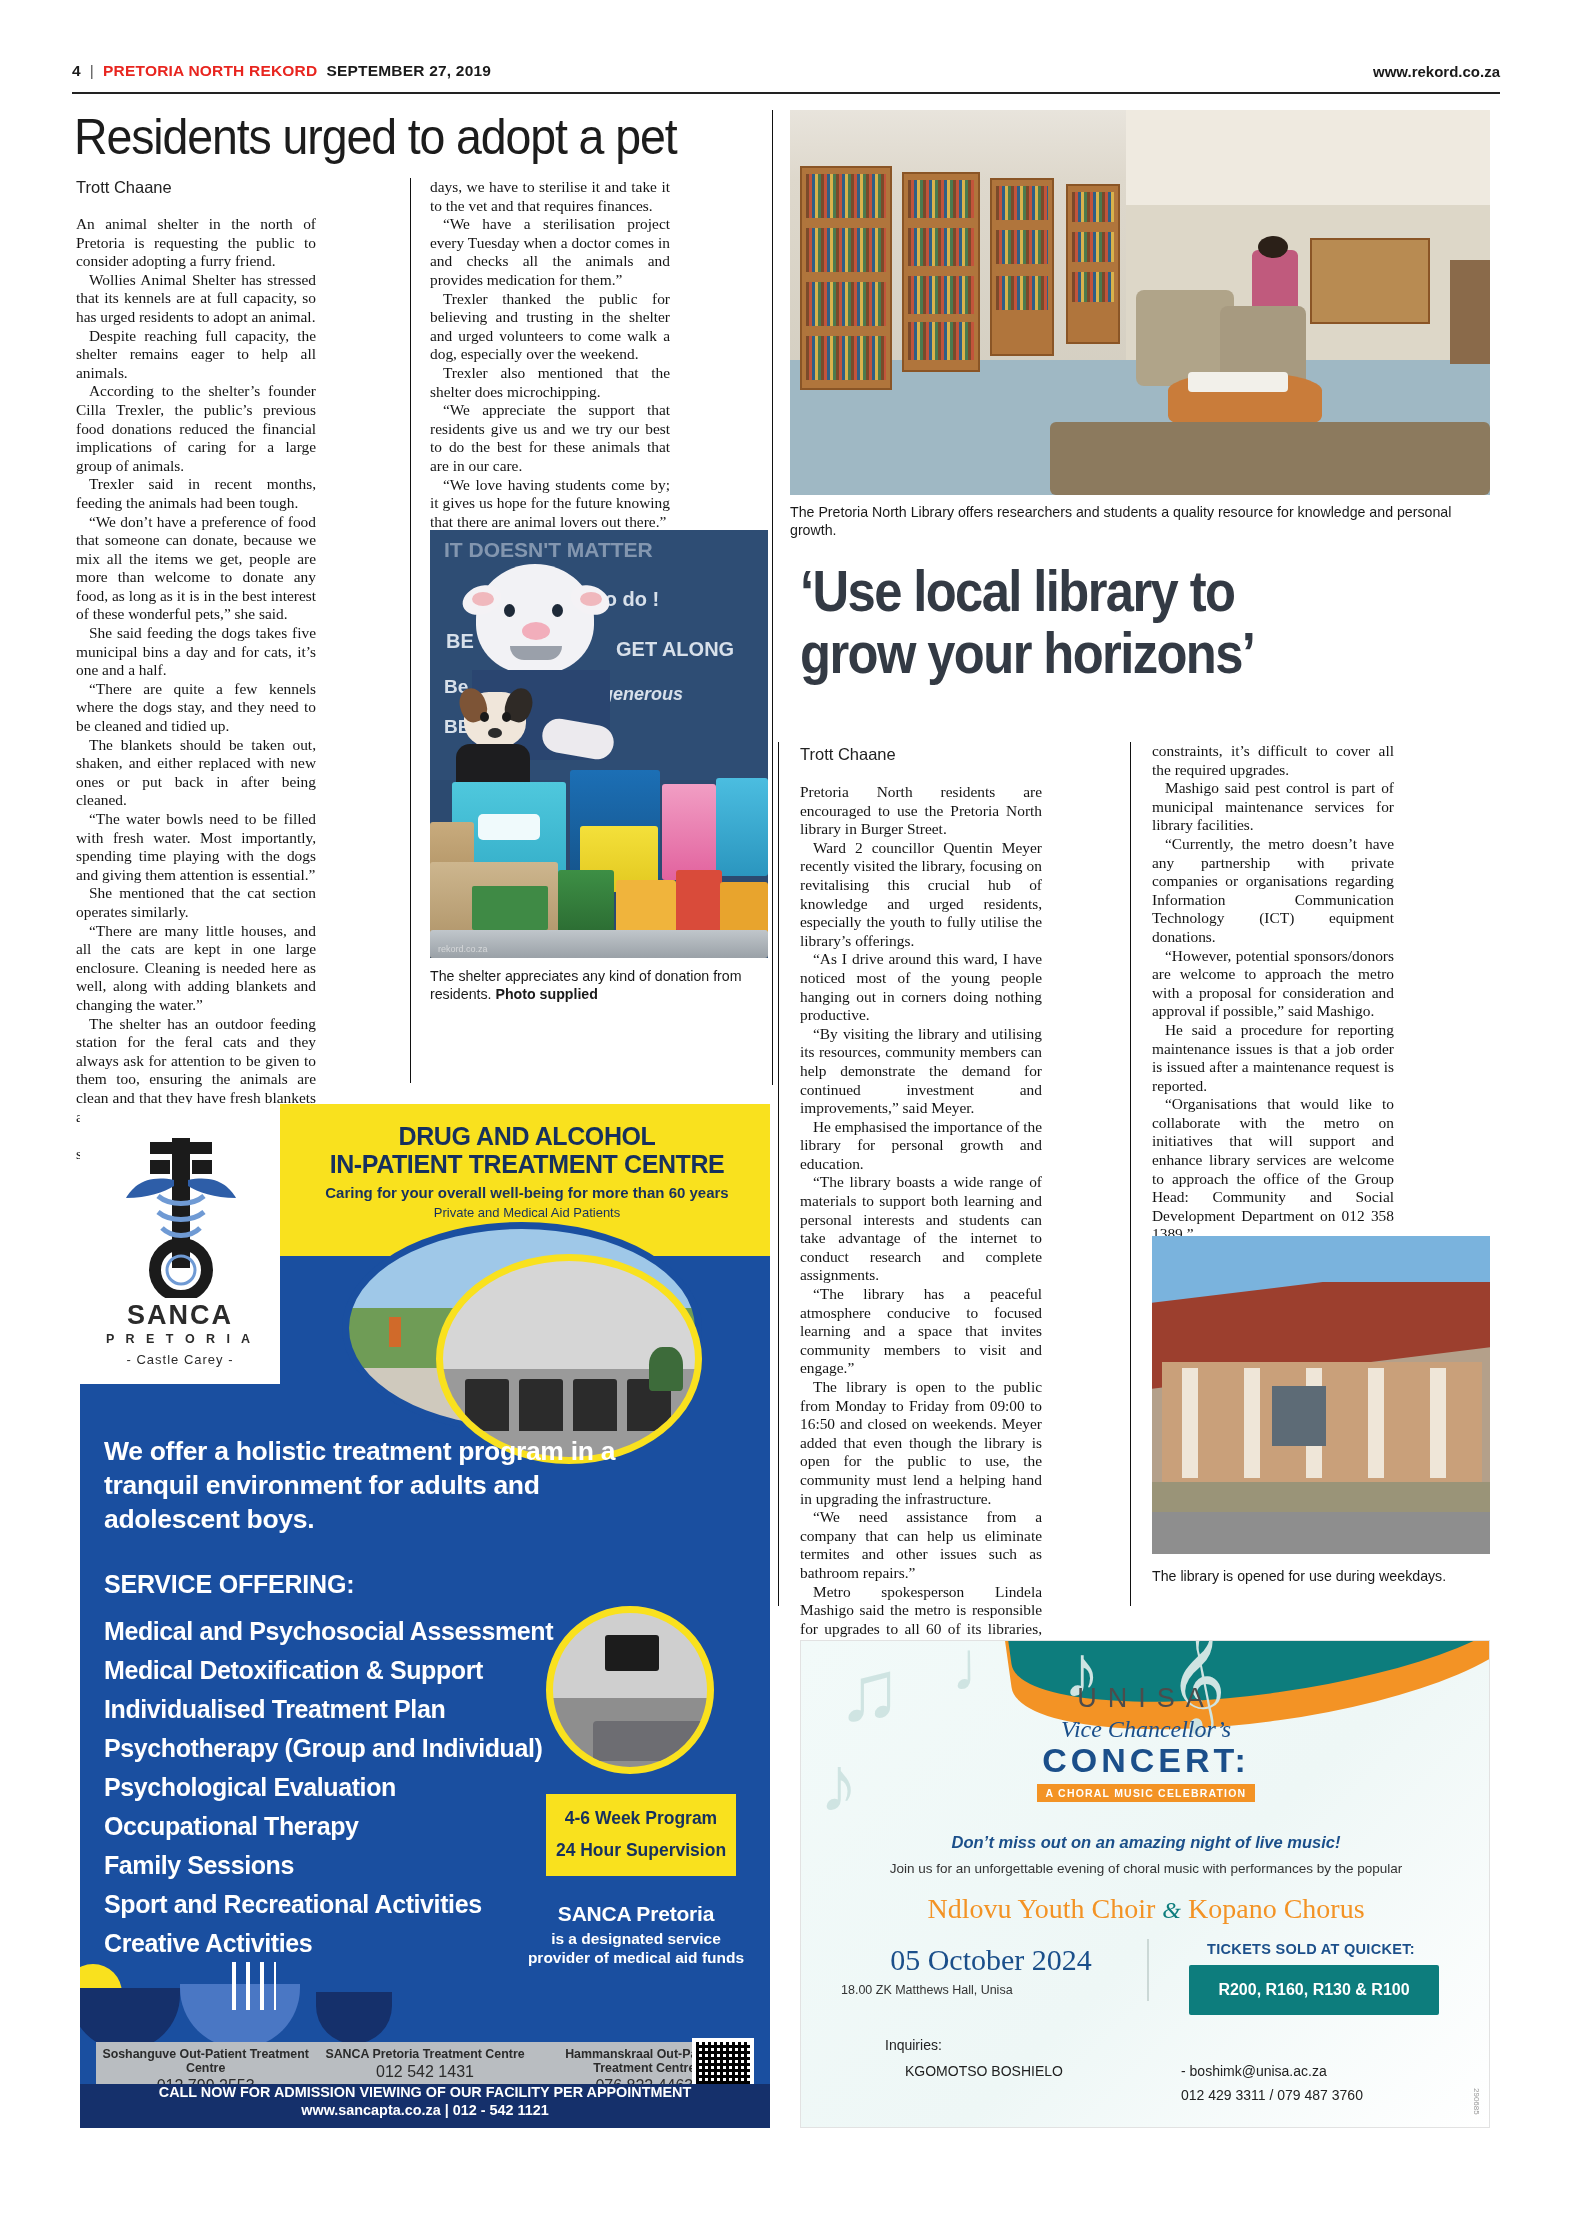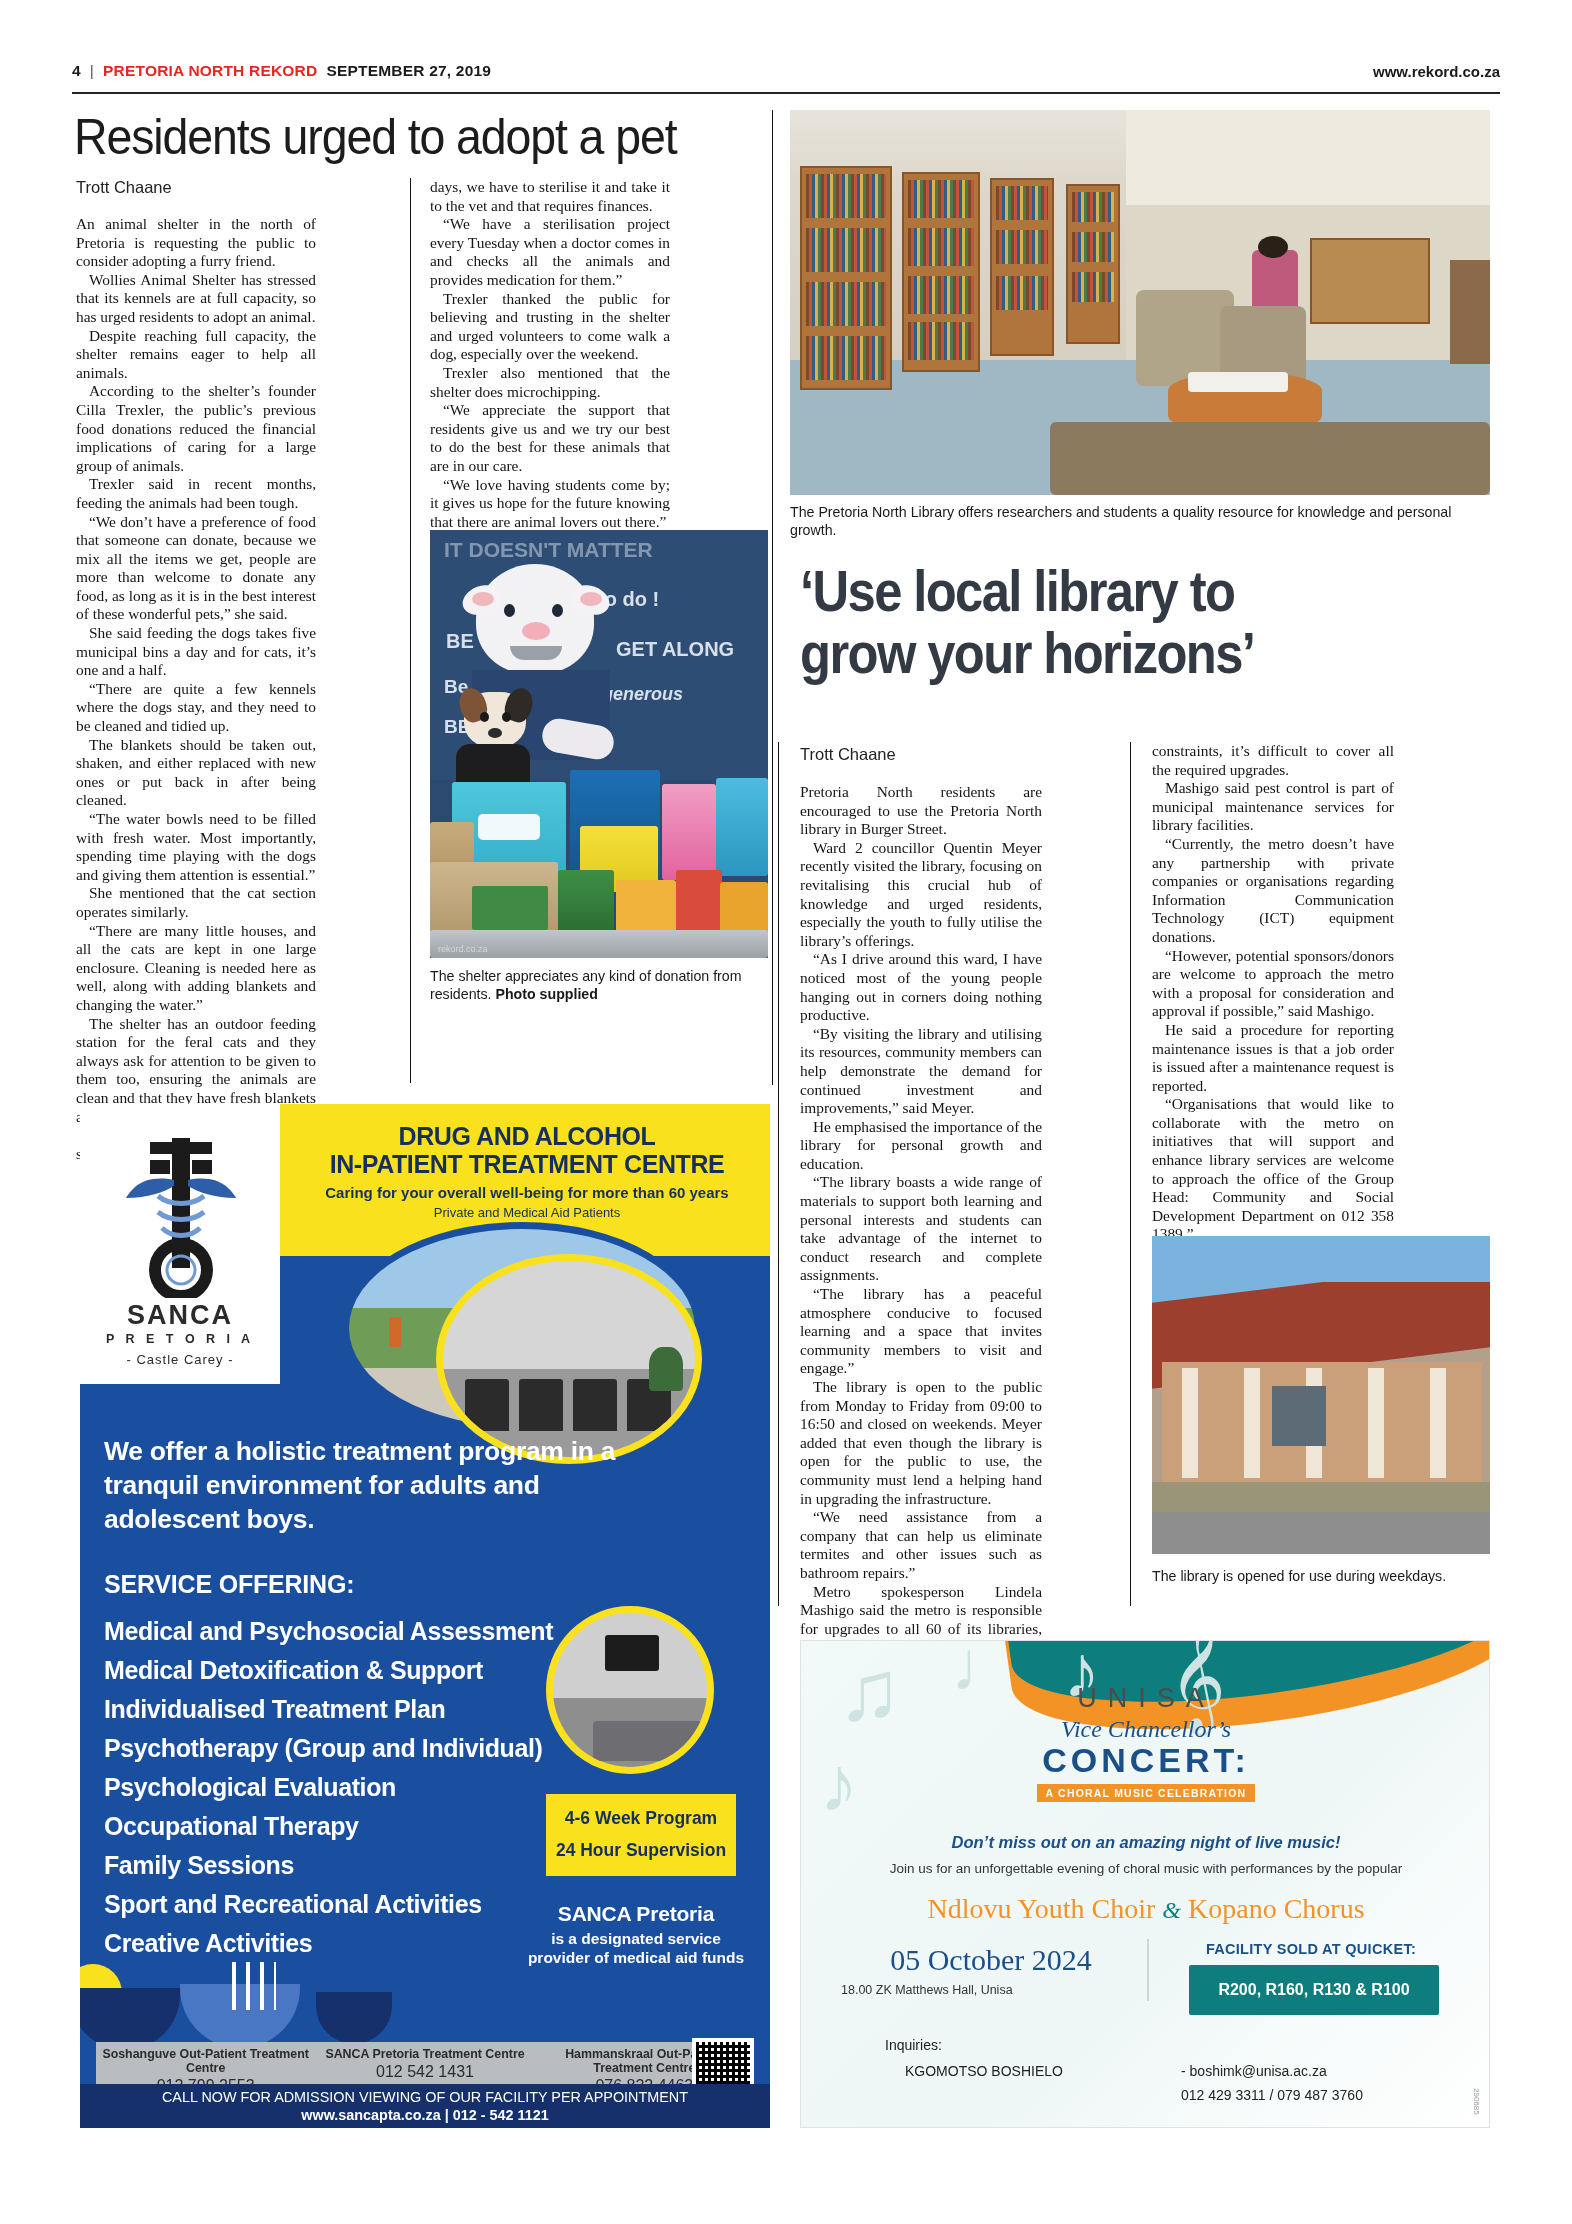--- a/index.html
+++ b/index.html
@@ -126,21 +126,21 @@
   .sanca-grey { position:absolute; left:16px; top:938px; width:658px; height:56px; background:#b9bdc1; display:flex; }
   .sanca-gcol { flex:1; text-align:center; padding-top:5px;}
   .sanca-gcol .t { font-size:12.4px; font-weight:bold; color:#2b2b2b; line-height:14px;}
   .sanca-gcol .n { font-size:16px; color:#2b2b2b; margin-top:2px;}
   .sanca-qr { position:absolute; right:16px; top:934px; width:62px; height:62px;
     background:
       repeating-linear-gradient(90deg,#000 0 3px,#fff 3px 6px),
       repeating-linear-gradient(0deg,#000 0 3px,#fff 3px 6px);
     background-blend-mode:multiply; border:4px solid #fff;}
   .sanca-footer { position:absolute; left:0; bottom:0; width:690px; height:44px; background:#15306b; text-align:center; }
-  .sanca-footer .f1 { font-size:14.4px; font-weight:normal; color:#fff; margin-top:5px;}
+  .sanca-footer .f1 { font-size:14.4px; font-weight:bold; color:#fff; }
   .sanca-footer .f2 { font-size:14.4px; font-weight:bold; color:#fff; margin-top:2px;}
 
   
   .unisa {
     position:absolute; left:800px; top:1640px; width:690px; height:488px;
     background:linear-gradient(135deg,#f2faf9 0%, #eef7f6 55%, #ffffff 100%);
     overflow:hidden; font-family:"Liberation Sans", sans-serif;
     border:1px solid #e2e2e2;
   }
   .u-wave1 { position:absolute; right:-40px; top:-60px; width:520px; height:140px; background:#f39325; border-radius:0 0 60% 60%; transform:rotate(-8deg); }
@@ -467,21 +467,21 @@
     <div class="u-dont">Don’t miss out on an amazing night of live music!</div>
     <div class="u-join">Join us for an unforgettable evening of choral music with performances by the popular</div>
     <div class="u-choir">
       <span>Ndlovu Youth Choir</span>
       <span class="amp">&amp;</span>
       <span>Kopano Chorus</span>
     </div>
     <div class="u-date">05 October 2024</div>
     <div class="u-venue">18.00 ZK Matthews Hall, Unisa</div>
     <div class="u-divider"></div>
-    <div class="u-tickets">FACILITY SOLD AT QUICKET:</div>
+    <div class="u-tickets">TICKETS SOLD AT QUICKET:</div>
     <div class="u-prices">R200, R160, R130 &amp; R100</div>
     <div class="u-inq">Inquiries:</div>
     <div class="u-name">KGOMOTSO BOSHIELO</div>
     <div class="u-email">
       <span>-</span>
       <span>boshimk@unisa.ac.za</span>
     </div>
     <div class="u-phone">012 429 3311 / 079 487 3760</div>
     <div class="u-code">290685</div>
   </div>

